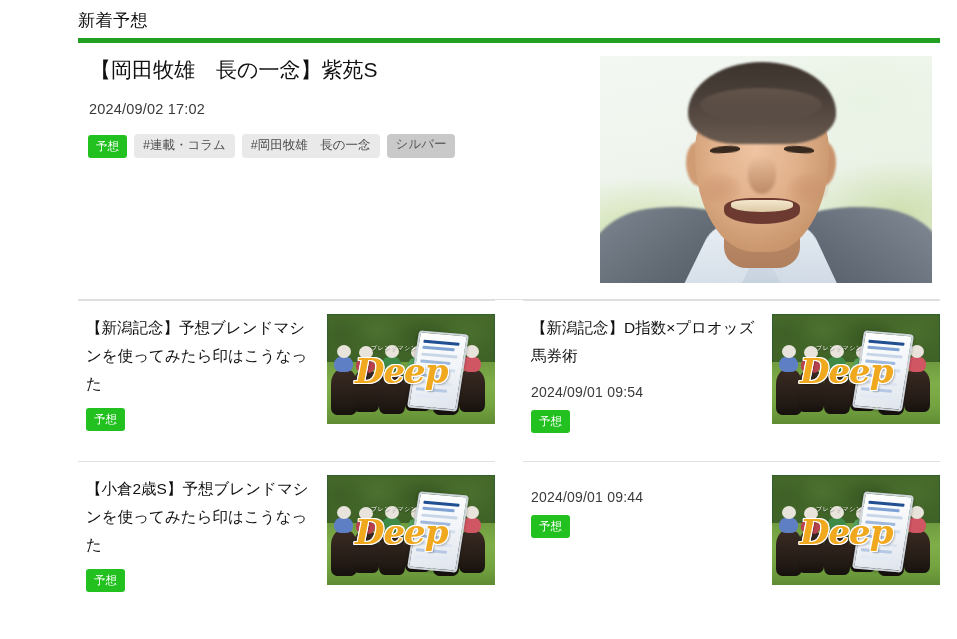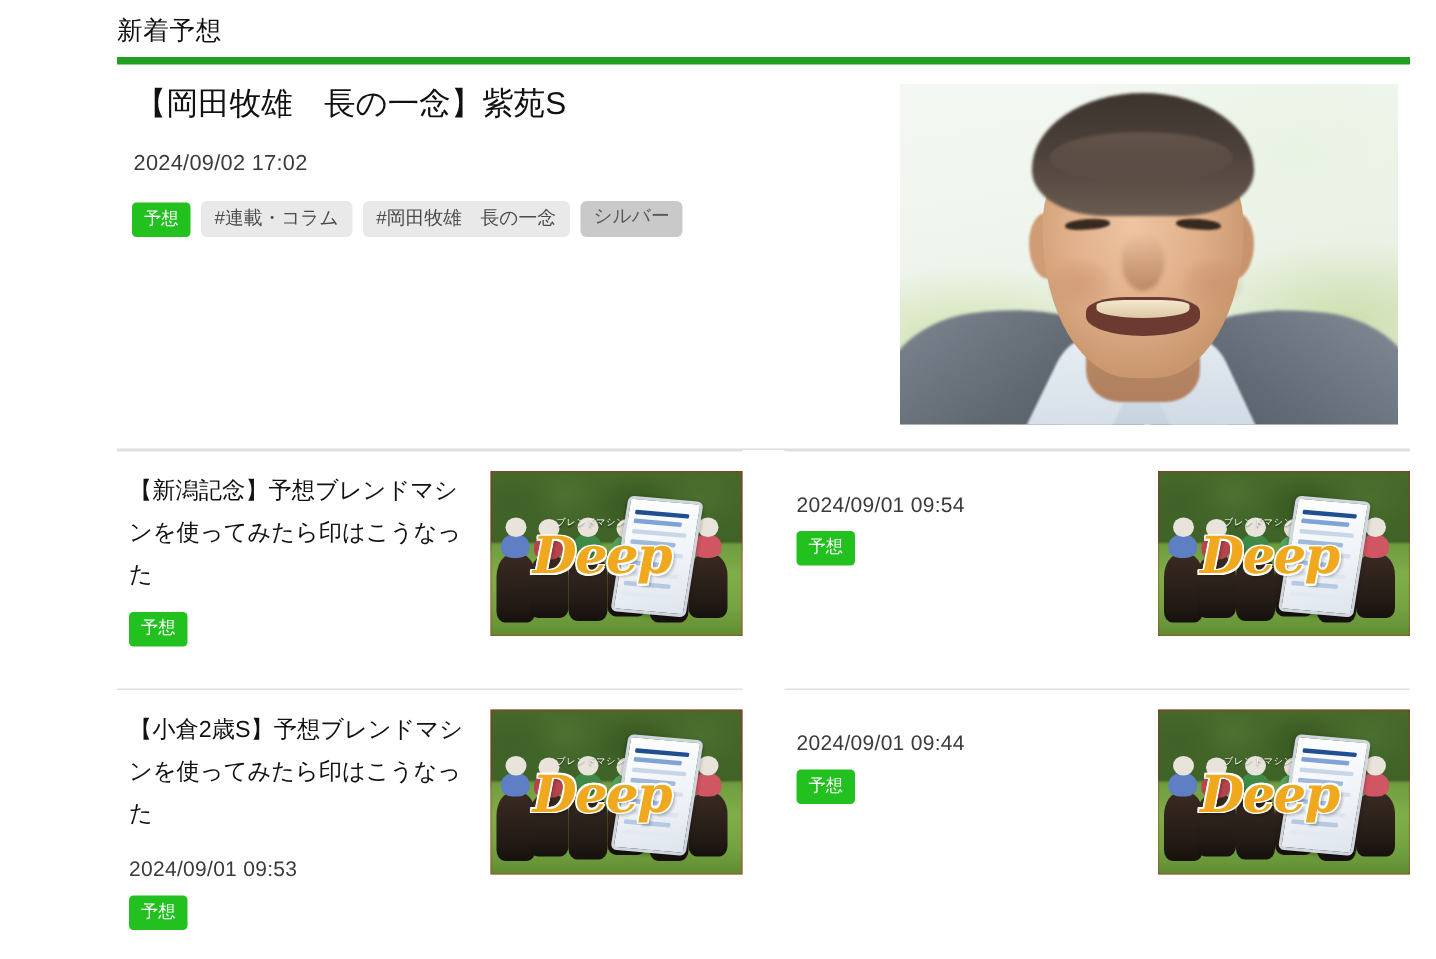--- a/index.html
+++ b/index.html
@@ -335,21 +335,21 @@
     margin-top: 10px;
   }
 
   
   .thumb {
     width: 168px;
     height: 110px;
     position: relative;
     overflow: hidden;
     flex: 0 0 auto;
-    background: #b91c1c;
+    background: #14532d;
     cursor: pointer;
   }
   .thumb .trees {
     position: absolute;
     left: 0; top: 0; width: 100%; height: 48%;
     background:
       radial-gradient(ellipse 22% 60% at 8% 40%, #3f6128 0%, rgba(63,97,40,0) 70%),
       radial-gradient(ellipse 20% 55% at 30% 30%, #4c7130 0%, rgba(76,113,48,0) 70%),
       radial-gradient(ellipse 24% 60% at 58% 45%, #365521 0%, rgba(54,85,33,0) 70%),
       radial-gradient(ellipse 22% 58% at 84% 35%, #4a6f2e 0%, rgba(74,111,46,0) 70%),
@@ -544,20 +544,21 @@
             <div class="deep-sub">ブレンドマシン</div>
             <div class="deep-logo">Deep</div>
           </div>
         </div>
       </div>
 
       <div class="cell">
         <div class="cell-divider"></div>
         <div class="card">
           <div class="card-text">
+            <h4 class="card-title">【新潟記念】D指数×プロオッズ馬券術</h4>
             <div class="card-date">2024/09/01 09:54</div>
             <div class="card-badges">
               <span class="badge">予想</span>
             </div>
           </div>
           <div class="thumb">
             <div class="trees"></div>
             <div class="turf"></div>
             <div class="horse h1"></div>
             <div class="horse h2"></div>
@@ -584,21 +585,20 @@
 
     </div>
 
     <div class="row" style="margin-top:28px;">
 
       <div class="cell">
         <div class="cell-divider"></div>
         <div class="card">
           <div class="card-text">
             <h4 class="card-title">【小倉2歳S】予想ブレンドマシンを使ってみたら印はこうなった</h4>
-            <div class="card-date">2024/09/01 09:53</div>
             <div class="card-badges">
               <span class="badge">予想</span>
             </div>
           </div>
           <div class="thumb">
             <div class="trees"></div>
             <div class="turf"></div>
             <div class="horse h1"></div>
             <div class="horse h2"></div>
             <div class="horse h3"></div>

